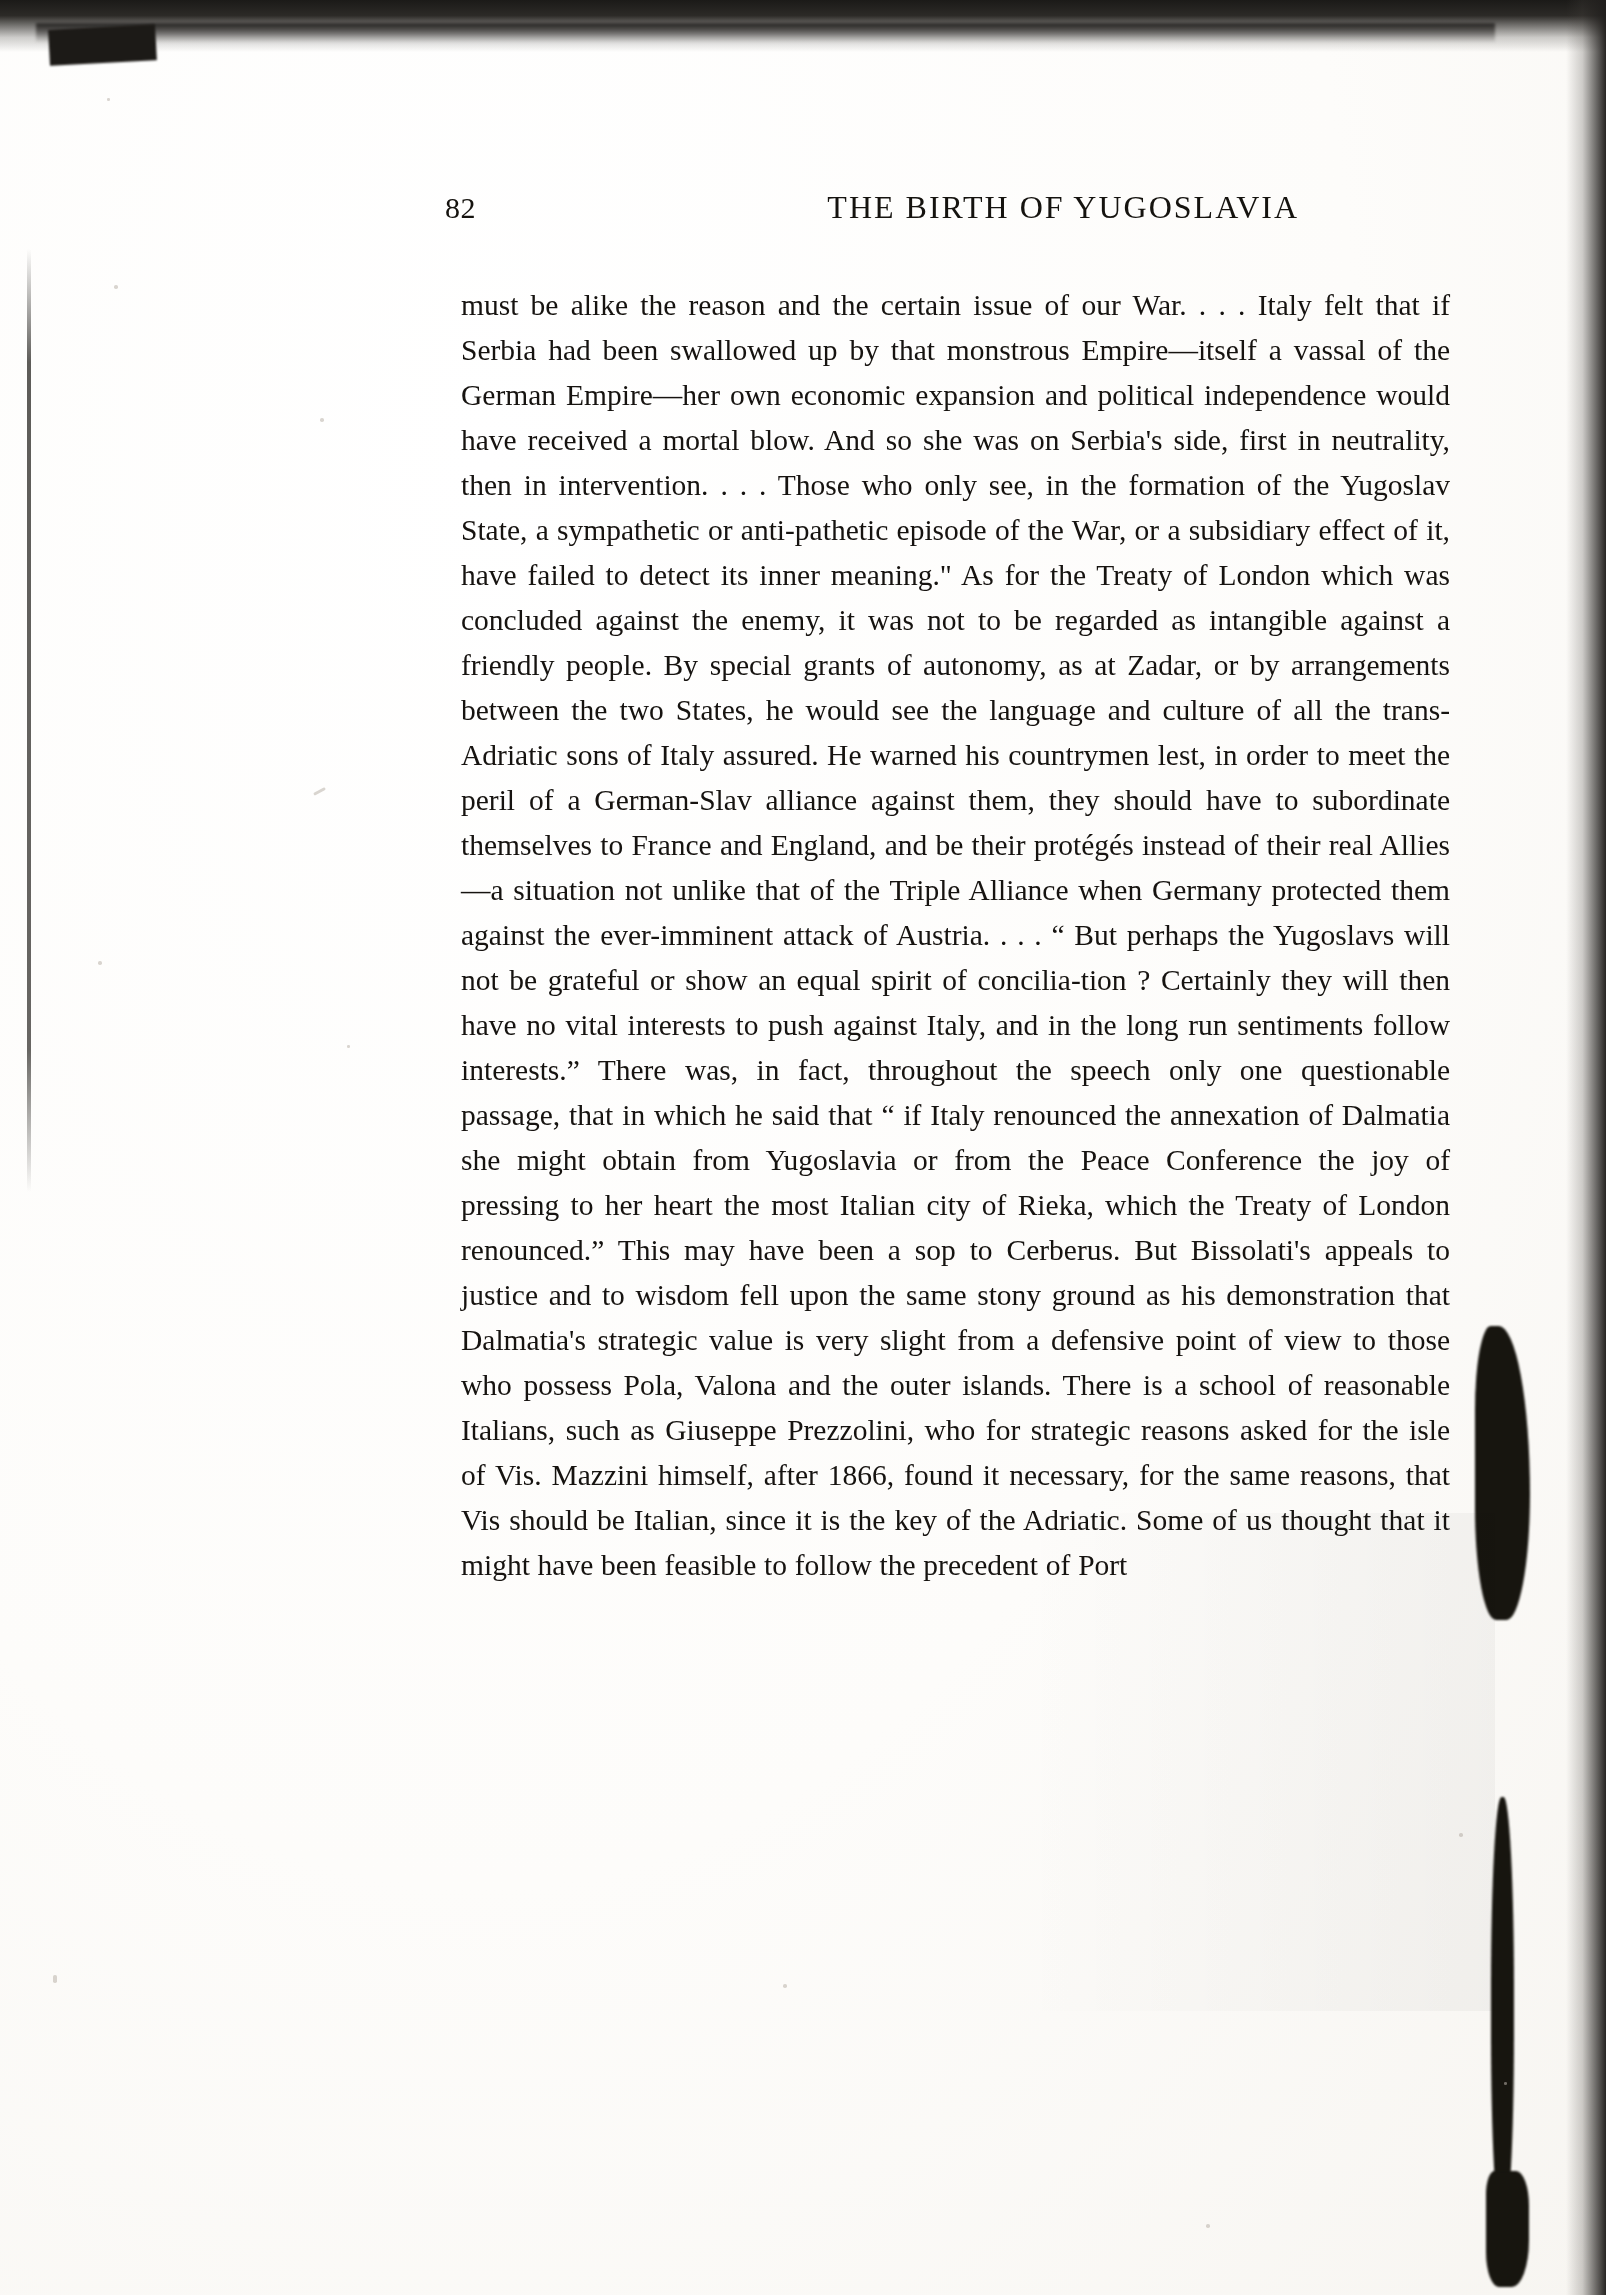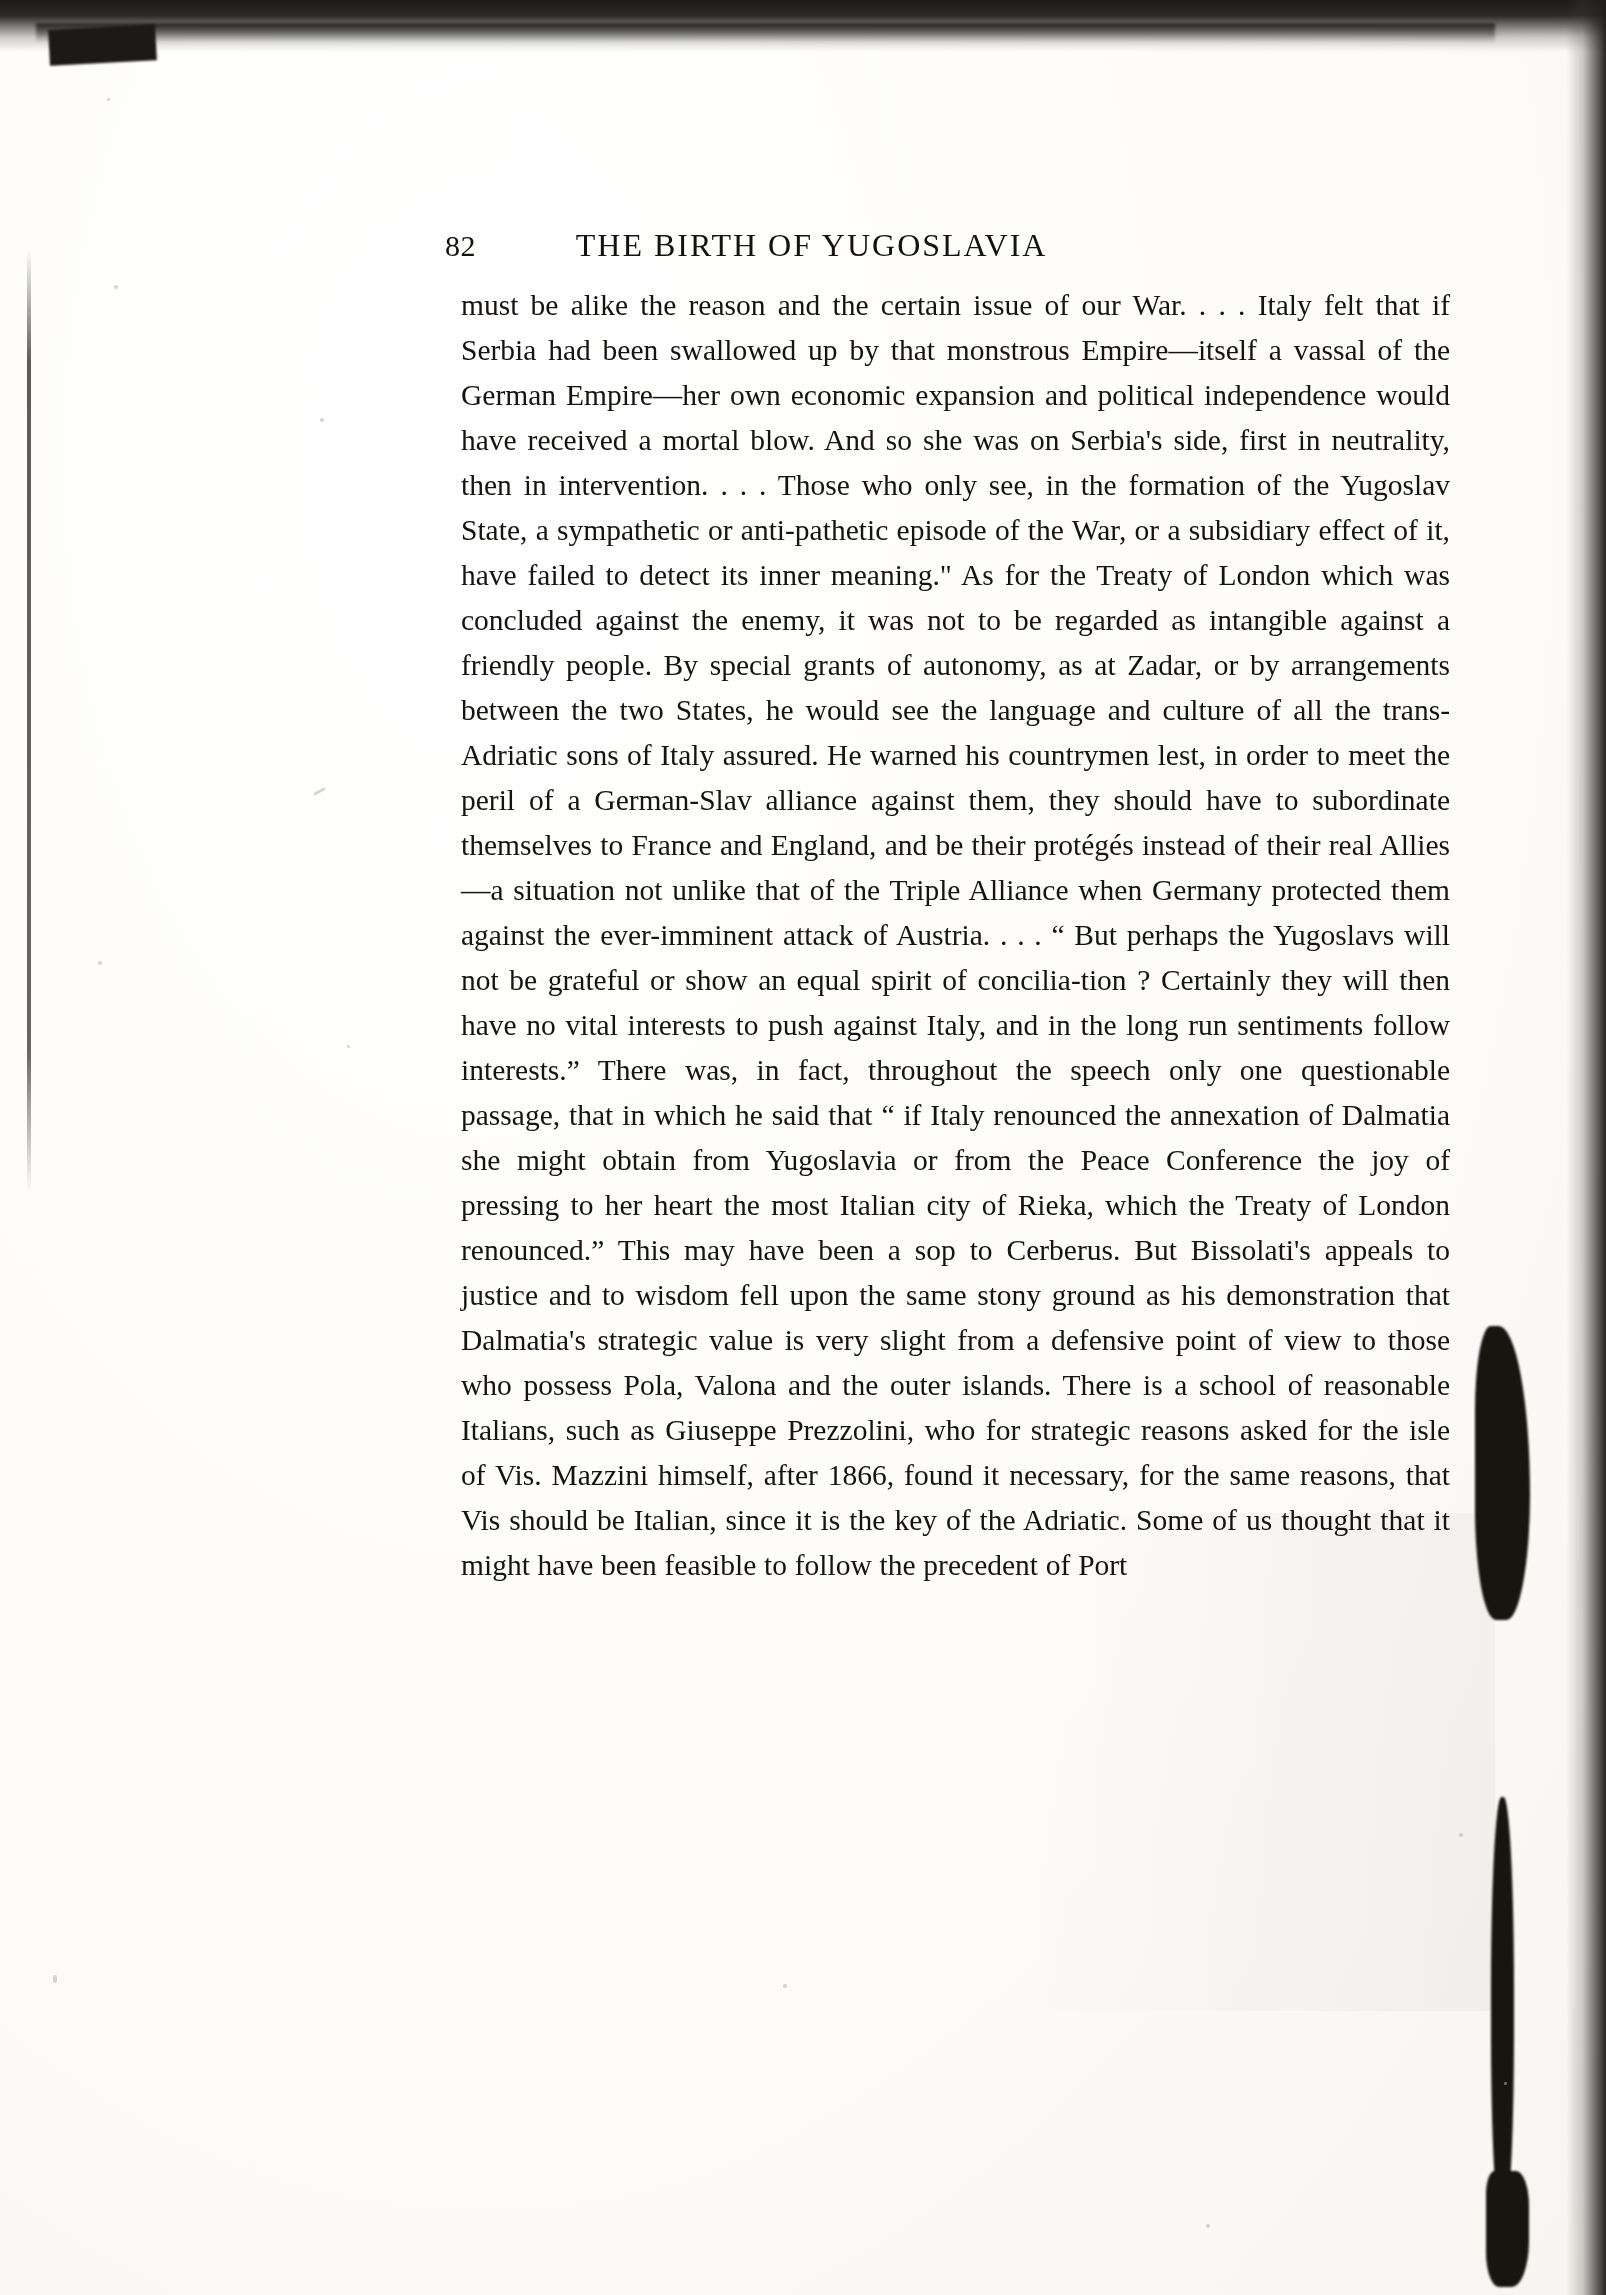--- a/index.html
+++ b/index.html
@@ -79,36 +79,36 @@
 
   
   .content {
     position: absolute;
     left: 0; top: 0;
     width: 1607px;
   }
   .header-row {
     position: absolute;
     left: 445px;
-    top: 183px;
+    top: 189px;
     width: 854px;
     display: flex;
     align-items: baseline;
+    justify-content: space-between;
   }
   .folio {
     font-size: 30px;
     letter-spacing: 0.4px;
     font-family: "Liberation Serif", serif;
   }
   .running-head {
     margin-left: 100px;
     font-size: 32px;
     letter-spacing: 2px;
     white-space: nowrap;
-    margin-top: 44px;
   }
 
   .body-text {
     position: absolute;
     left: 445px;
     top: 267px;
     width: 1021px;
     font-size: 29.5px;
     line-height: 45px;
     text-align: justify;

